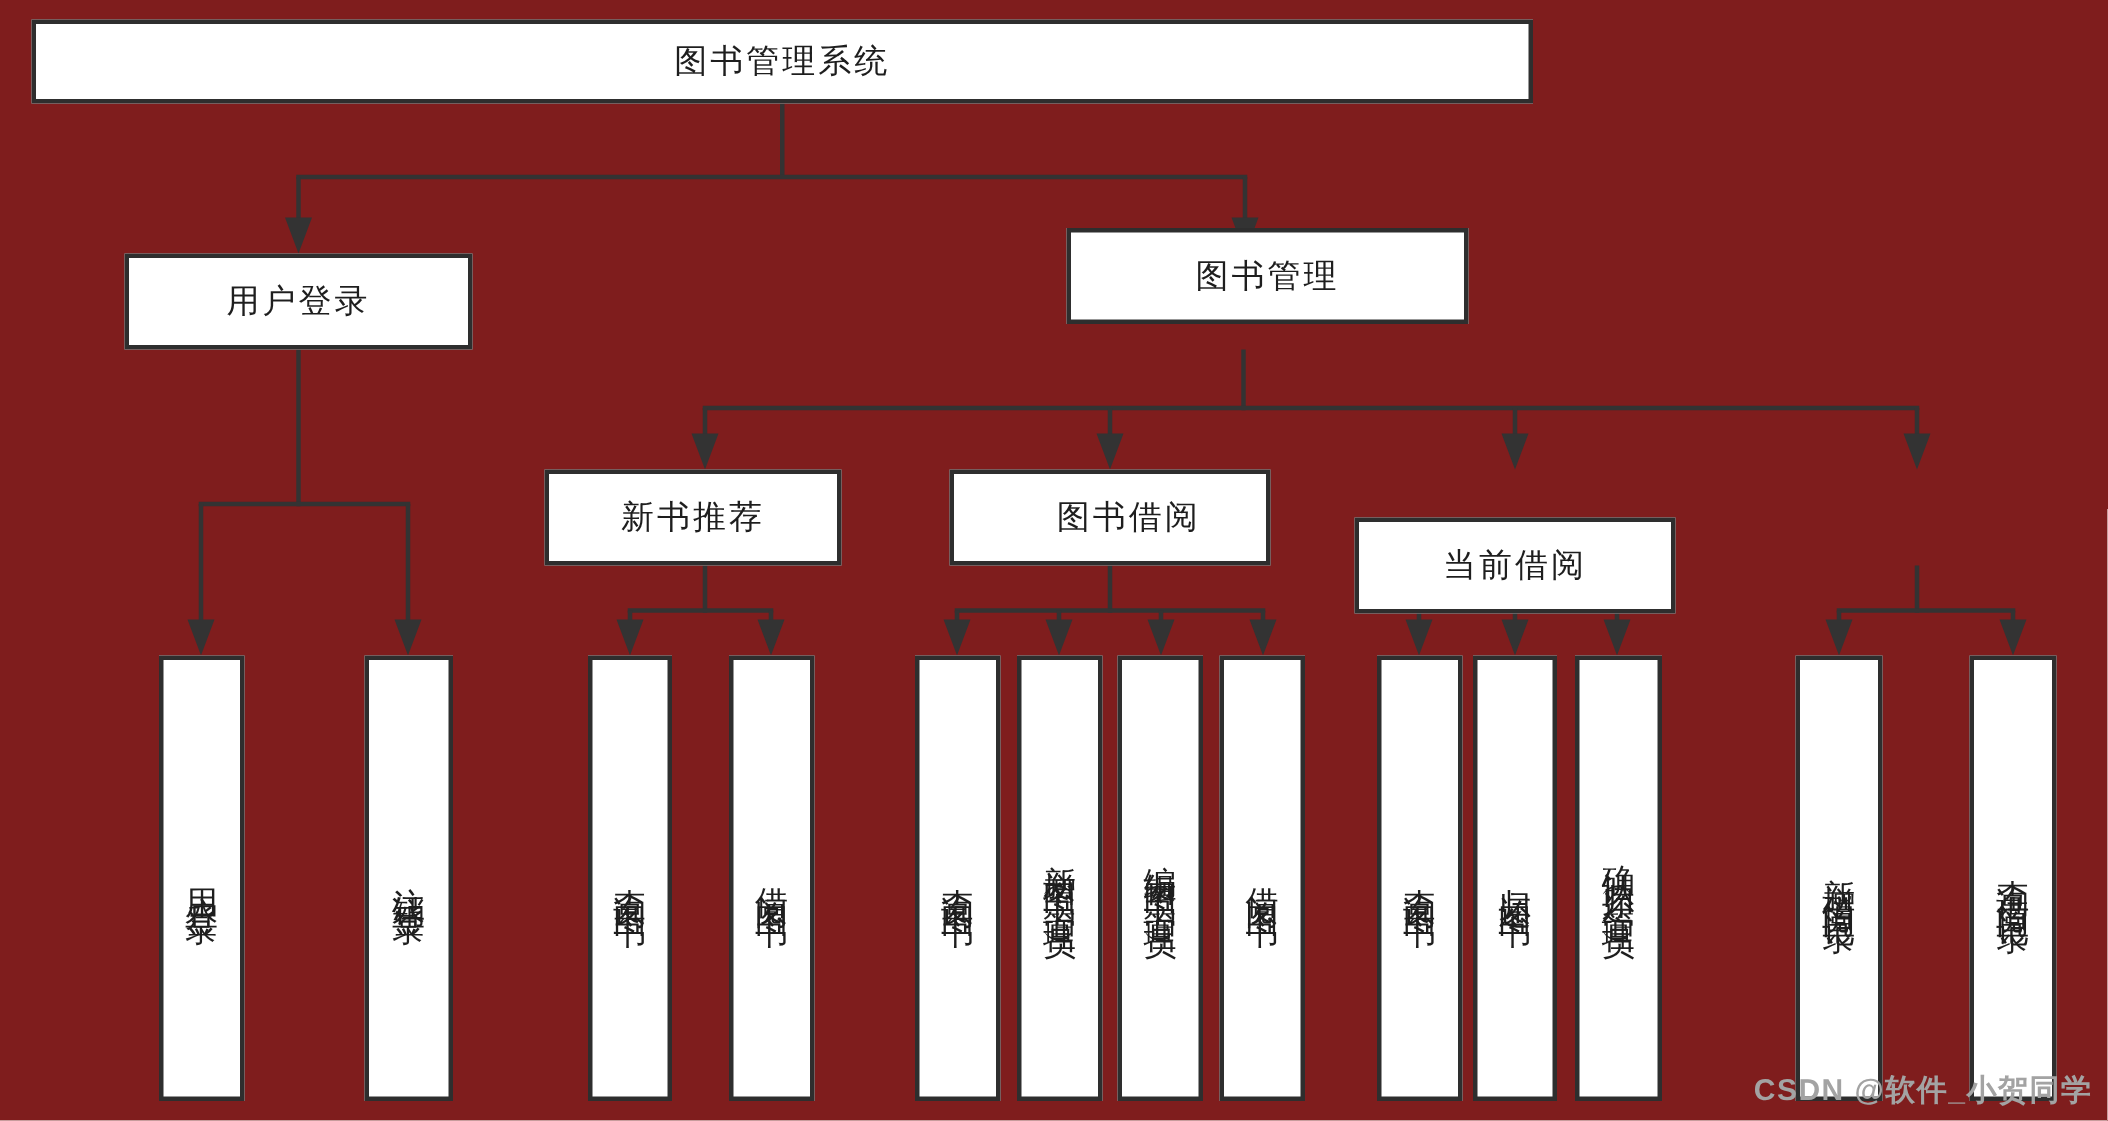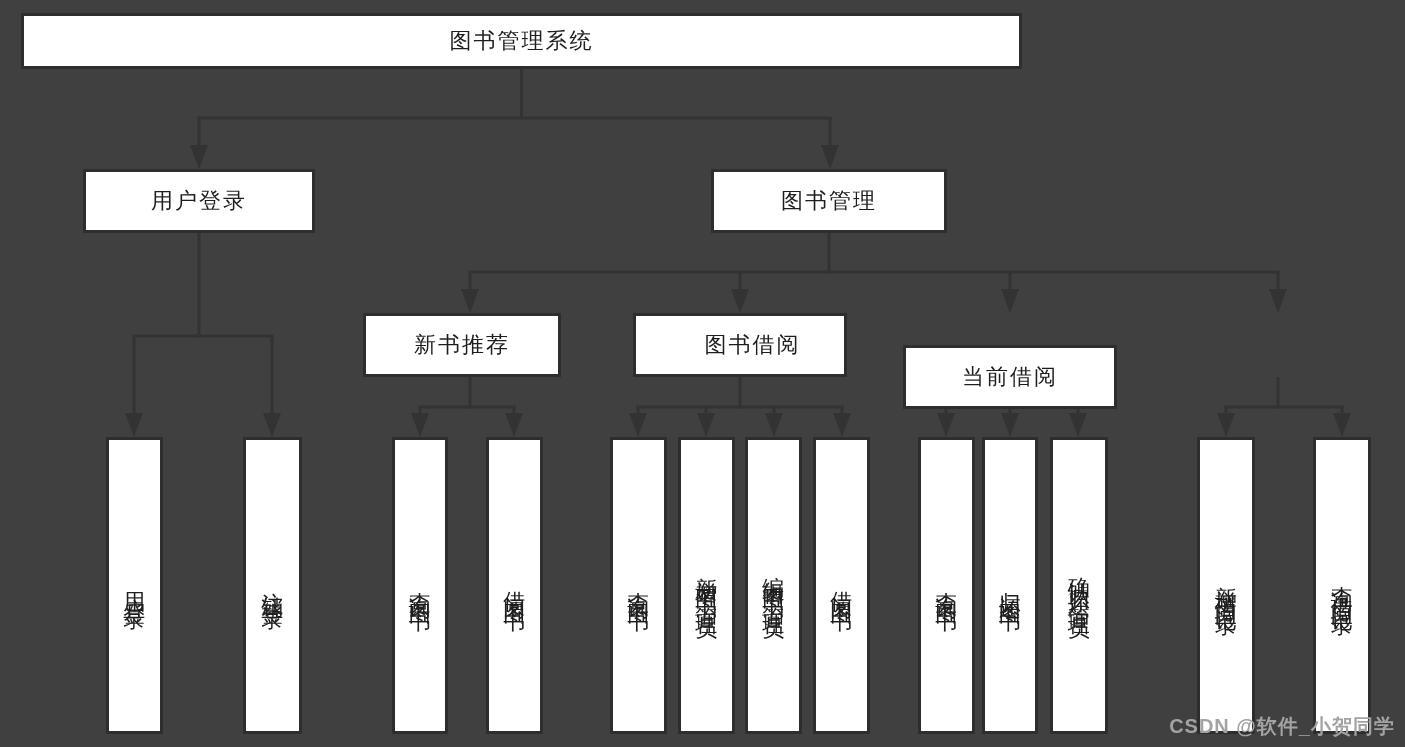--- a/index.html
+++ b/index.html
@@ -1,17 +1,17 @@
 <!DOCTYPE html>
 <html><head>
 <meta charset="utf-8">
 <style>
   html,body{margin:0;padding:0;background:#ffffff;}
   #stage{
-    position:relative;width:1405px;height:747px;background:#404040;overflow:hidden;
+    position:relative;width:1405px;height:747px;background:#7f1d1d;overflow:hidden;
     font-family:"Liberation Sans", sans-serif;
   }
   #connectors{position:absolute;left:0;top:0;width:1405px;height:747px;}
   .box{
     position:absolute;box-sizing:border-box;background:#ffffff;
     border:3px solid #2e2e2e;color:#1e1e1e;
     display:flex;align-items:center;justify-content:center;
   }
   .hnode{font-size:22px;letter-spacing:2px;white-space:nowrap;}
   .leaf span{
@@ -92,21 +92,21 @@
     <polygon class="arrow" points="1333,413 1351,413 1342,437"></polygon>
   </svg>
 
   <div class="box hnode" style="left:21px;top:13px;width:1001px;height:56px;">
     <span>图书管理系统</span>
   </div>
 
   <div class="box hnode" style="left:83px;top:169px;width:232px;height:64px;">
     <span>用户登录</span>
   </div>
-  <div class="box hnode" style="left:711px;top:169px;width:236px;height:64px;">
+  <div class="box hnode" style="left:711px;top:152px;width:268px;height:64px;">
     <span>图书管理</span>
   </div>
 
   <div class="box hnode" style="left:363px;top:313px;width:198px;height:64px;">
     <span>新书推荐</span>
   </div>
   <div class="box hnode" style="left:633px;top:313px;width:214px;height:64px;padding-left:25px;">
     <span>图书借阅</span>
   </div>
   <div class="box hnode" style="left:903px;top:313px;width:214px;height:64px;margin-top:32px;">

